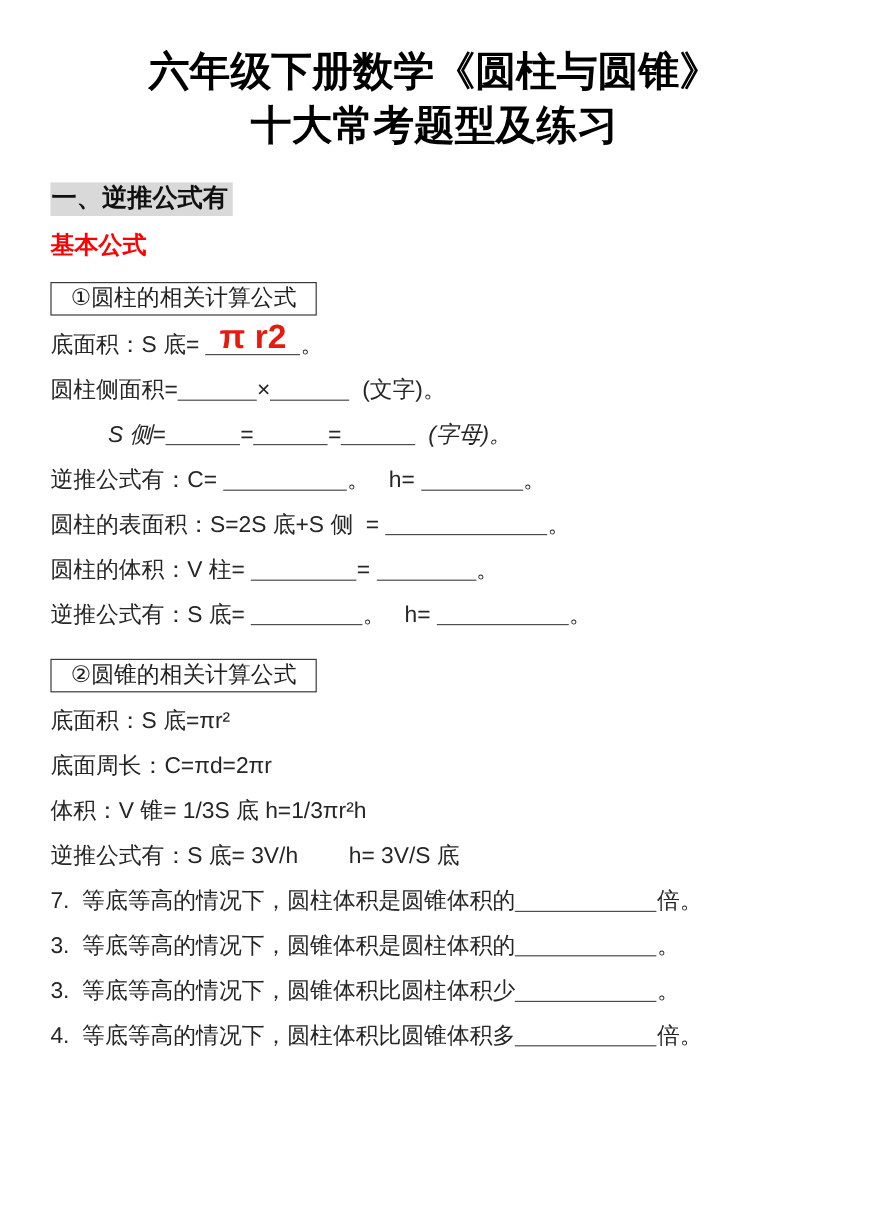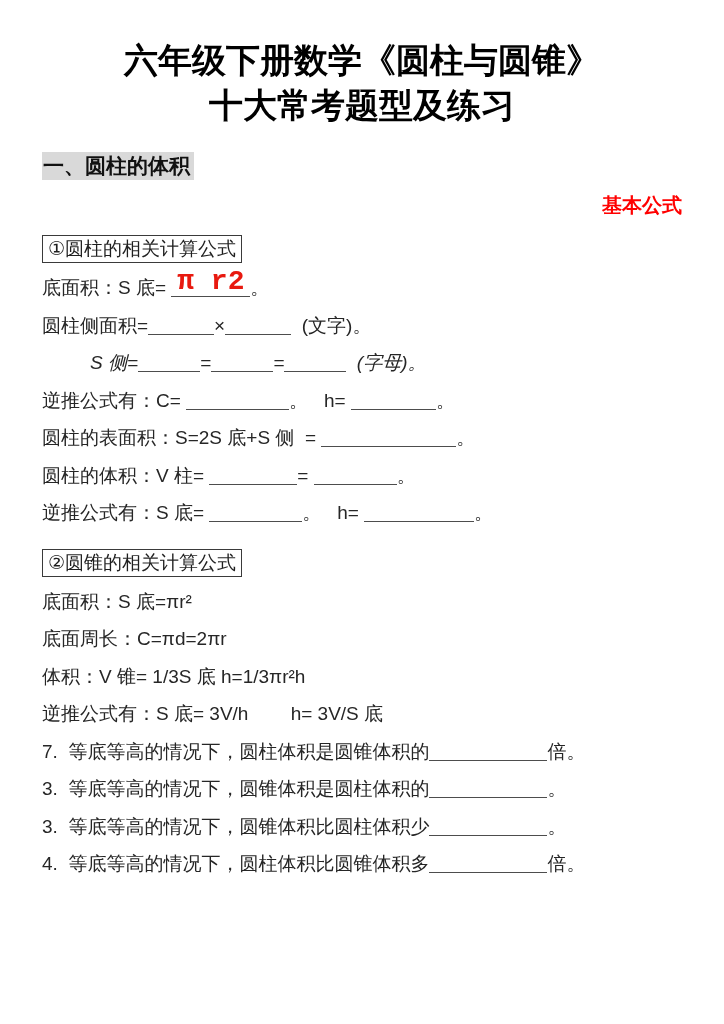--- a/index.html
+++ b/index.html
@@ -25,56 +25,55 @@
   .title-line{display:block;}
   .section-heading-row{margin:0 0 14px 0;}
   .section-heading{
     display:inline-block;background:var(--highlight);
     font-weight:bold;font-size:21px;line-height:24px;
     padding:2px 4px 2px 1px;color:#111111;
   }
   .subheading{
     color:var(--red);font-weight:bold;font-size:20px;line-height:23px;
     margin:0 0 9px 0;
-    text-align:right;
   }
   .block{margin:0;}
   .box-label-row{margin:0 0 14px 0;padding-top:9px;}
   .box-label{
     display:inline-block;border:1.5px solid var(--border);
-    font-size:19px;line-height:22px;padding:2px 5px;color:#1f1f1f;
+    font-size:19px;line-height:22px;padding:2px 16px;color:#1f1f1f;
   }
   .line{
     margin:0 0 15px 0;font-size:19px;line-height:22.5px;
     white-space:pre-wrap;color:var(--text);
   }
   .line.indent{padding-left:48px;font-style:italic;}
   .blank{
     display:inline-block;position:relative;
     border-bottom:1.5px solid var(--blankline);
     height:18px;vertical-align:-3px;
   }
   .annotation{
     position:absolute;left:50%;transform:translateX(-50%);
     bottom:0px;color:var(--ann-red);
     font-size:28px;font-weight:bold;line-height:1;
-    white-space:nowrap;font-family:Liberation Mono, monospace;
+    white-space:nowrap;font-family:Liberation Sans, sans-serif;
   }
 </style>
 </head>
 <body>
 
 <div class="page">
   <h1 class="title">
     <span class="title-line">六年级下册数学《圆柱与圆锥》</span>
     <span class="title-line">十大常考题型及练习</span>
   </h1>
 
   <div class="section-heading-row">
-    <span class="section-heading">一、圆柱的体积</span>
+    <span class="section-heading">一、逆推公式有</span>
   </div>
 
   <div class="subheading">基本公式</div>
 
   <div id="blocks">
       <section class="block">
         <div class="box-label-row"><span class="box-label">①圆柱的相关计算公式</span></div>
         <p class="line"><span class="txt">底面积：S 底= </span><span class="blank" style="width: 79px;"><span class="annotation">π r2</span></span><span class="txt">。</span></p>
         <p class="line"><span class="txt">圆柱侧面积=</span><span class="blank" style="width: 66px;"></span><span class="txt">×</span><span class="blank" style="width: 66px;"></span><span class="txt">  (文字)。</span></p>
         <p class="line indent"><span class="txt">S 侧=</span><span class="blank" style="width: 62px;"></span><span class="txt">=</span><span class="blank" style="width: 62px;"></span><span class="txt">=</span><span class="blank" style="width: 62px;"></span><span class="txt">  (字母)。</span></p>

